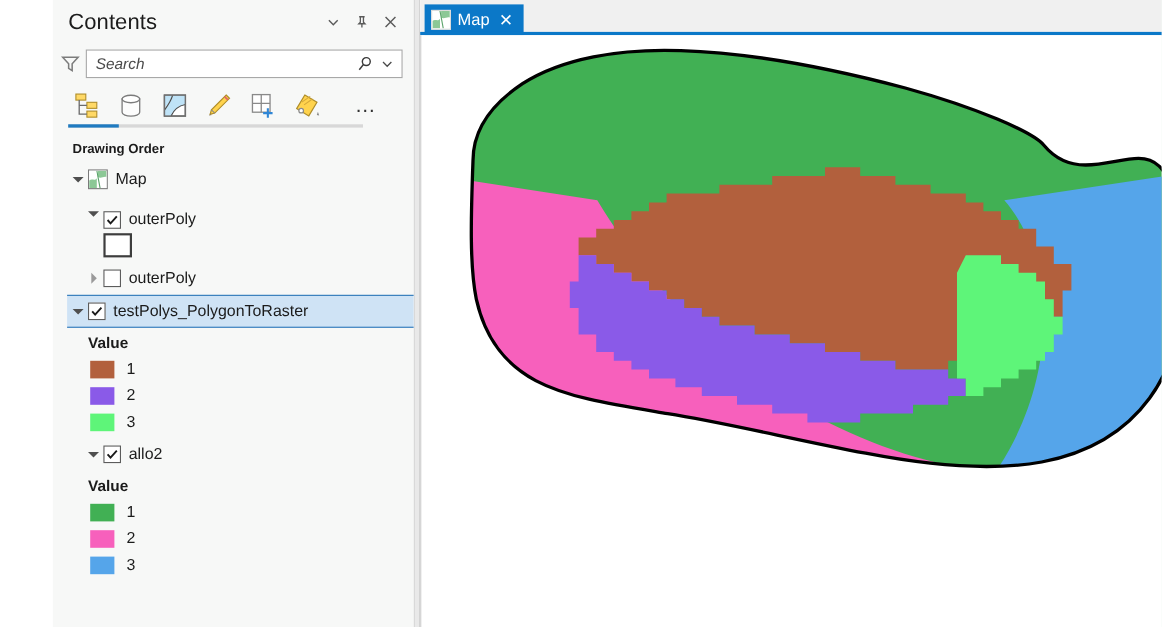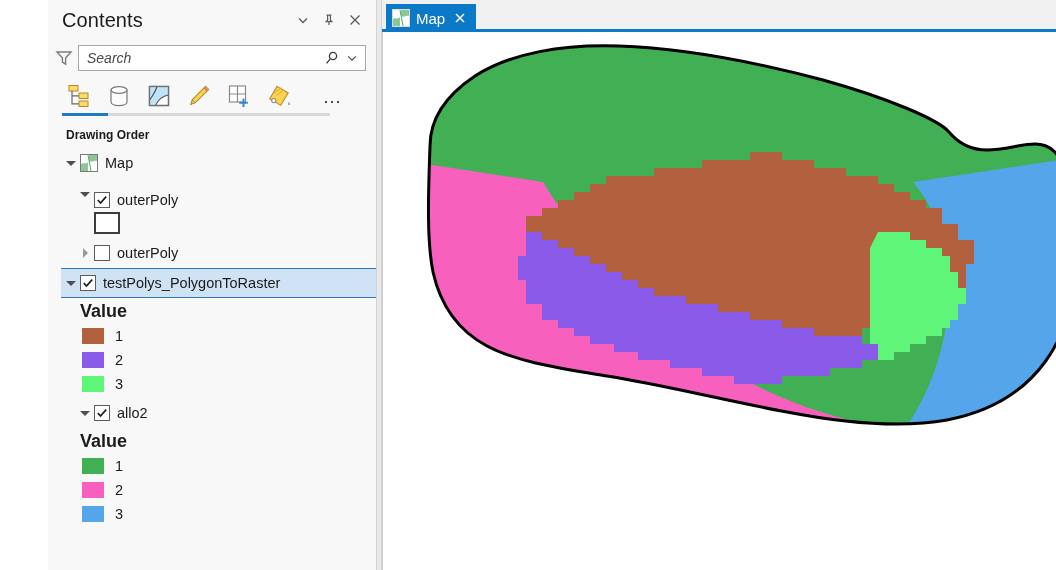--- a/index.html
+++ b/index.html
@@ -167,21 +167,21 @@
     display: flex; align-items: center;
     height: 30px;
     padding-left: 30px;
   }
   .sym-box-hollow {
     width: 26px; height: 22px;
     border: 2px solid #3d3d3d;
     background: #ffffff;
   }
   .value-header {
-    font-size: 18px; font-weight: bold; color: #1b1b1b;
+    font-size: 14px; font-weight: bold; color: #1b1b1b;
     padding-left: 32px;
     height: 26px;
     display: flex; align-items: center;
   }
   .legend-row {
     display: flex; align-items: center;
     height: 24px;
     padding-left: 34px;
     gap: 11px;
   }

